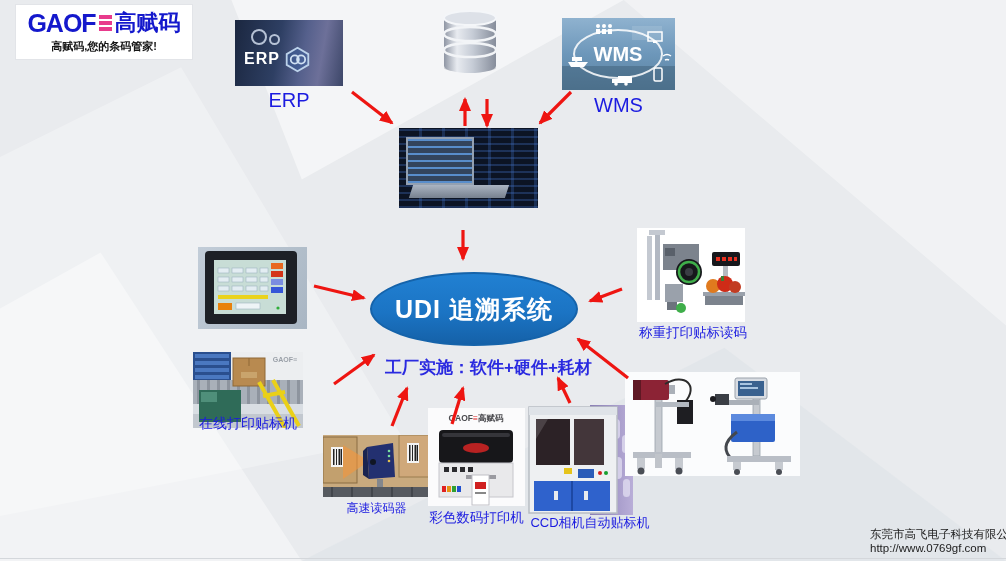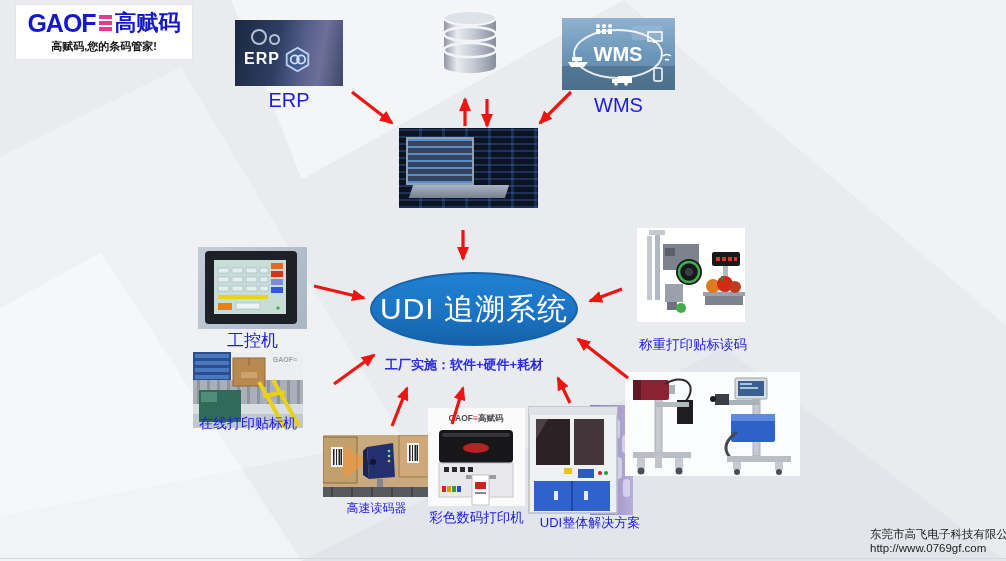--- a/index.html
+++ b/index.html
@@ -27,23 +27,23 @@
   
   .cap{position:absolute;color:#1b1be0;text-align:center;white-space:nowrap;z-index:25;}
 
   .title{position:absolute;left:696px;top:149px;font-size:36px;font-weight:bold;color:#f50d0d;
          white-space:nowrap;z-index:25;}
 
   .ellipse{position:absolute;left:370px;top:272px;width:204px;height:70px;border-radius:50%;
            background:linear-gradient(180deg,#2180d2 0%,#1b74c4 55%,#1561a8 100%);
            border:2px solid #1563aa;display:flex;align-items:center;justify-content:center;
            z-index:30;}
-  .ellipse span{color:#fff;font-size:30px;font-weight:normal;letter-spacing:1px;}
-
-  .factory-note{position:absolute;left:385px;top:356px;font-size:13px;font-weight:bold;
+  .ellipse span{color:#fff;font-size:25px;font-weight:bold;letter-spacing:1px;}
+
+  .factory-note{position:absolute;left:385px;top:356px;font-size:17px;font-weight:bold;
                 color:#2a2ae0;white-space:nowrap;z-index:25;text-align:center;}
 
   
   .node{position:absolute;z-index:10;overflow:hidden;}
 
   
   .erp{left:235px;top:20px;width:108px;height:66px;
        background:linear-gradient(100deg,#1b2740 0%,#2e3f63 40%,#55608c 62%,#6d7099 78%,#3c4668 100%);}
   .erp-text{position:absolute;left:9px;top:30px;color:#fff;font-size:16px;font-weight:bold;letter-spacing:1px;}
   .erp-hex{position:absolute;left:49px;top:26px;}
@@ -72,21 +72,21 @@
   .ipc{left:198px;top:247px;width:109px;height:82px;background:linear-gradient(120deg,#c2cdd8,#a9b6c3);}
   .ipc-bezel{position:absolute;left:7px;top:4px;width:92px;height:73px;background:#1d2026;border-radius:4px;}
   .ipc-screen{position:absolute;left:9px;top:9px;width:72px;height:54px;background:#c8ddd6;}
 
   
   .erp-cap{left:235px;top:89px;width:108px;font-size:20px;}
   .db-cap{left:424px;top:72px;width:92px;font-size:15px;line-height:17px;}
   .wms-cap{left:562px;top:94px;width:113px;font-size:20px;}
   .host-cap{left:399px;top:209px;width:139px;font-size:19px;}
   .ipc-cap{left:198px;top:329px;width:109px;font-size:17px;}
-  .weigh-cap{left:633px;top:324px;width:120px;font-size:13.5px;margin-top:12px;}
+  .weigh-cap{left:633px;top:324px;width:120px;font-size:13.5px;}
   .online-cap{left:193px;top:415px;width:110px;font-size:14px;}
   .scanner-cap{left:323px;top:500px;width:107px;font-size:12px;}
   .printer-cap{left:424px;top:509px;width:105px;font-size:13.5px;}
   .ccd-cap{left:524px;top:514px;width:132px;font-size:13px;}
   .inkjet-cap{left:625px;top:477px;width:175px;font-size:13.5px;}
 
   
   .weigh{left:637px;top:228px;width:108px;height:94px;}
   .online{left:193px;top:352px;width:110px;height:76px;}
   .scanner{left:323px;top:435px;width:107px;height:62px;}
@@ -225,21 +225,20 @@
           <rect x="32" y="26" width="11" height="5"></rect>
             <rect x="46" y="26" width="8" height="5"></rect>
         </g>
         <rect x="4" y="35" width="50" height="4" fill="#ead31c"></rect>
         <rect x="4" y="43" width="14" height="7" fill="#e8820c"></rect>
         <rect x="22" y="43" width="24" height="6" fill="#eef4f6" stroke="#9fb4c0" stroke-width="0.6"></rect>
         <circle cx="64" cy="48" r="1.6" fill="#2fae3a"></circle>
       </svg>
     </div>
   </div>
-  <div class="cap ipc-cap">工控机</div>
 
   <div class="ellipse">
     <span>UDI 追溯系统</span>
   </div>
 
   <div class="factory-note">工厂实施：软件+硬件+耗材</div>
 
   <svg class="node weigh" width="108" height="94" viewBox="0 0 108 94">
     <rect width="108" height="94" fill="#ffffff"></rect>
     <rect x="10" y="8" width="5" height="64" fill="#c4c9d1"></rect>
@@ -412,21 +411,21 @@
       <rect x="50" y="64" width="16" height="9" fill="#2b5cb8"></rect>
       <circle cx="72" cy="68" r="2" fill="#d02020"></circle>
         <circle cx="78" cy="68" r="2" fill="#18a030"></circle>
       <rect x="36" y="63" width="8" height="6" fill="#e6c41c"></rect>
       <rect x="6" y="76" width="76" height="30" fill="#2f62cc"></rect>
       <line x1="44" y1="76" x2="44" y2="106" stroke="#1d48a4" stroke-width="2"></line>
       <rect x="26" y="86" width="4" height="9" fill="#e8eaee"></rect>
         <rect x="56" y="86" width="4" height="9" fill="#e8eaee"></rect>
     </g>
   </svg>
-  <div class="cap ccd-cap">UDI整体解决方案</div>
+  <div class="cap ccd-cap">CCD相机自动贴标机</div>
 
   <svg class="node inkjet" width="175" height="104" viewBox="0 0 175 104">
     <rect width="175" height="104" fill="#fbfcfd"></rect>
     <g>
       <rect x="30" y="22" width="7" height="60" fill="#c6cad0" stroke="#9aa2ab" stroke-width="0.8"></rect>
       <rect x="8" y="8" width="36" height="20" rx="2" fill="#8c2335"></rect>
       <rect x="8" y="8" width="8" height="20" fill="#5f1824"></rect>
       <rect x="44" y="13" width="6" height="9" fill="#aab0b8"></rect>
       <path d="M 40 12 C 60 0, 74 14, 60 30" fill="none" stroke="#2b2b2b" stroke-width="2"></path>
       <rect x="52" y="28" width="16" height="24" fill="#1e1e22"></rect>

